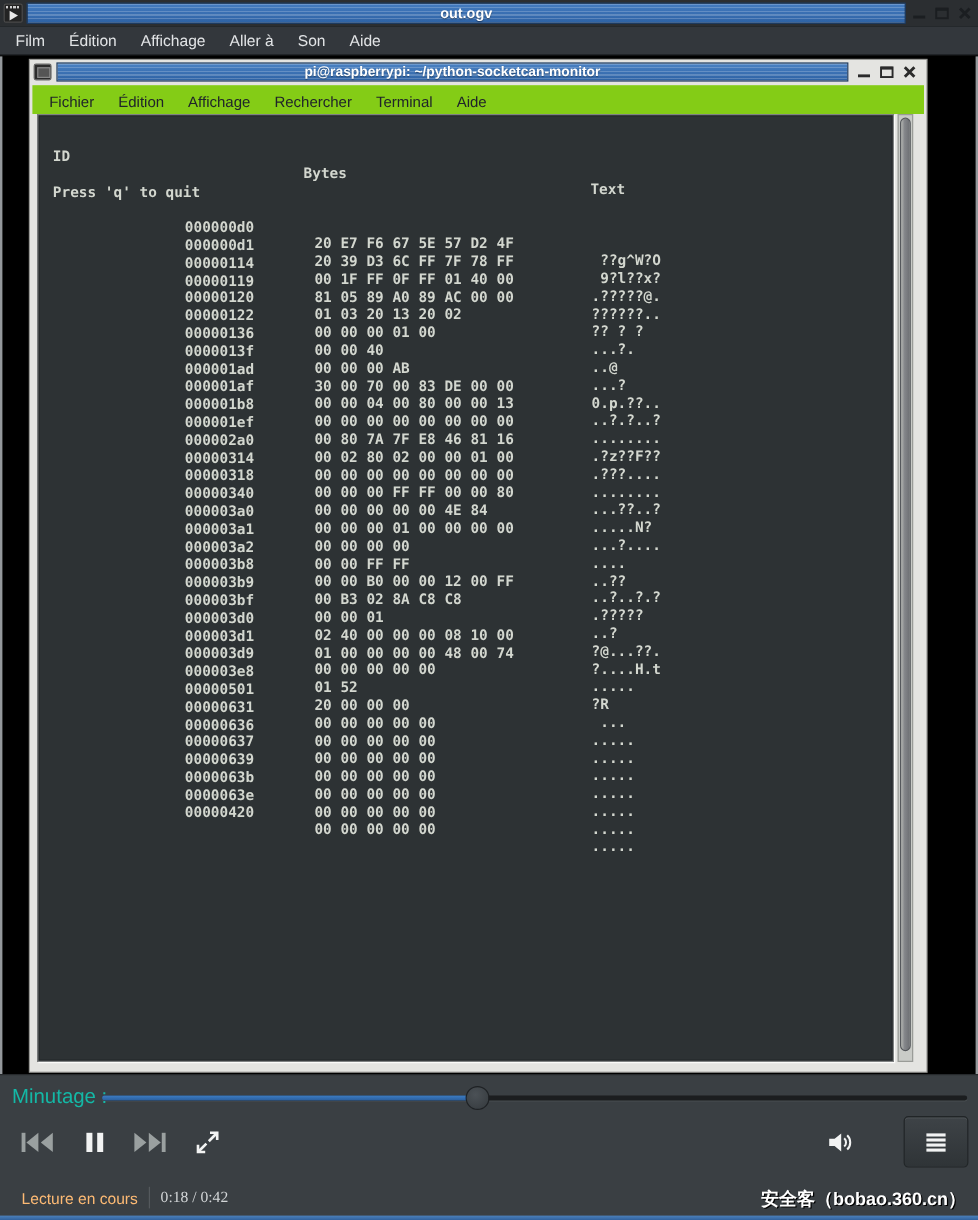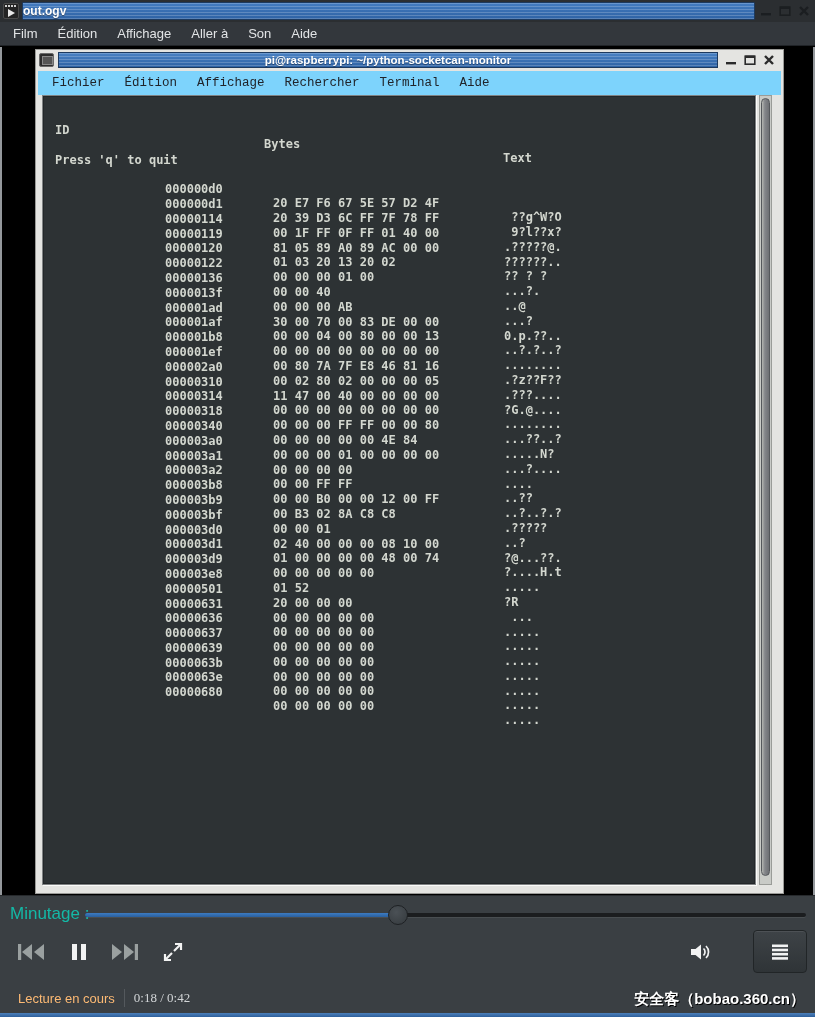--- a/index.html
+++ b/index.html
@@ -8,44 +8,44 @@
 
   
   .app { position:absolute; inset:0; background:#000; }
   .top-frame { position:absolute; left:0; top:0; right:0; height:22px; background:#2b2e31; display:flex; align-items:center; }
   .app-icon { width:16px; height:16px; margin:0 2px 0 3px; background:#232323; border:1px solid #4a4a4a; border-radius:2px; position:relative; flex:0 0 auto; }
   .app-icon:before { content:""; position:absolute; left:1px; top:1px; width:11px; height:2px;
       background:repeating-linear-gradient(90deg,#cfcfcf 0 2px, transparent 2px 3px); }
   .app-icon:after { content:""; position:absolute; left:4px; top:5px; border-left:7px solid #e8e8e8; border-top:4px solid transparent; border-bottom:4px solid transparent; }
   .titlebar-blue { flex:1; height:18px; margin:0 4px 0 1px; border:1px solid #1d3a5f; border-radius:1px;
       background-image:repeating-linear-gradient(180deg, rgba(255,255,255,.20) 0 1px, rgba(255,255,255,0) 1px 3px), linear-gradient(#447cc0,#2e62a4);
-      display:flex; align-items:center; }
+      display:flex; align-items:center; justify-content:center; }
   .titlebar-blue span { color:#fff; font-weight:bold; font-size:12px; text-shadow:0 1px 1px rgba(0,0,0,.45); }
   .winbtns { display:flex; align-items:center; gap:6px; margin-right:5px; }
   .winbtn { width:13px; height:13px; display:flex; align-items:center; justify-content:center; cursor:default; }
   .winbtn svg { display:block; }
 
   .menubar { position:absolute; left:0; top:22px; right:0; height:24px; background:#33373c; border-bottom:1px solid #202327; display:flex; align-items:center; padding-left:3px; }
   .menubar .mi { color:#e2e4e6; font-size:13px; padding:3px 10px; }
 
   
   .video { position:absolute; left:0; top:47px; right:0; height:848px; background:#000; }
   .side-edge { position:absolute; top:47px; bottom:122px; width:2px; background:#94989c; z-index:5; }
   .side-edge.l { left:0; } .side-edge.r { right:0; }
 
   
-  .term-win { position:absolute; left:36px; top:3px; width:747px; height:843px; background:#e4e4e1; box-shadow:0 0 0 1px #9a9a97; }
+  .term-win { position:absolute; left:25px; top:3px; width:747px; height:843px; background:#e4e4e1; box-shadow:0 0 0 1px #9a9a97; }
   .t-titlebar { position:absolute; left:0; top:0; right:0; height:20px; display:flex; align-items:center; padding:1px 3px; }
   .t-icon { width:15px; height:14px; background:#2c2c2c; border:1px solid #6a6a6a; border-radius:2px; position:relative; flex:0 0 auto; }
   .t-icon:before { content:""; position:absolute; left:2px; top:2px; width:9px; height:7px; background:#555; border:1px solid #888; }
   .t-blue { flex:1; height:16px; margin:0 6px 0 4px; border:1px solid #1d3a5f;
       background-image:repeating-linear-gradient(180deg, rgba(255,255,255,.20) 0 1px, rgba(255,255,255,0) 1px 3px), linear-gradient(#4a82c4,#2e62a4);
       display:flex; align-items:center; justify-content:center; }
   .t-blue span { color:#fff; font-weight:bold; font-size:11.5px; text-shadow:0 1px 1px rgba(0,0,0,.4); }
-  .t-menubar { position:absolute; left:2px; top:21px; right:2px; height:24px; background:#7dd3fc; display:flex; align-items:center; padding-left:4px;font-family:Liberation Mono, monospace; }
+  .t-menubar { position:absolute; left:2px; top:21px; right:2px; height:24px; background:#84cc16; display:flex; align-items:flex-end; padding-left:4px; }
   .t-menubar .mi { color:#20242a; font-size:12.5px; padding:3px 10px; }
 
   .t-content { position:absolute; left:6px; top:45px; width:714px; height:790px; background:#2d3234;
       border:1px solid #7f8283; box-shadow:1px 1px 0 #fbfbf9, inset 0 0 0 1px #232729; }
   .t-scroll { position:absolute; left:723px; top:45px; width:13px; height:790px; background:#c9cbc7; border:1px solid #9a9c98; }
   .t-thumb { position:absolute; left:1px; right:1px; top:2px; bottom:8px; background:linear-gradient(90deg,#b4b6b2,#84868a 40%,#6e7074); border:1px solid #55585c; border-radius:5px; }
 
   .term-lines { position:absolute; left:12px; top:13px; right:4px; font-family:"DejaVu Sans Mono", monospace; font-size:12px; font-weight:bold; color:#d3d7cf; }
   .tline { position:relative; height:14.8px; white-space:pre; }
   .tline .h0 { position:absolute; left:0;text-align:center; }
@@ -238,29 +238,24 @@
               </div>
 
               <div class="tline">
                 <span class="rid">000001ef</span>
                 <span class="rbytes">00 80 7A 7F E8 46 81 16</span>
                 <span class="rtext">.?z??F??</span>
               </div>
 
               <div class="tline">
                 <span class="rid">000002a0</span>
-                <span class="rbytes">00 02 80 02 00 00 00 05</span>
+                <span class="rbytes">00 02 80 02 00 00 01 00</span>
                 <span class="rtext">.???....</span>
               </div>
 
-              <div class="tline">
-                <span class="rid">00000310</span>
-                <span class="rbytes">11 47 00 40 00 00 00 00</span>
-                <span class="rtext">?G.@....</span>
-              </div>
 
               <div class="tline">
                 <span class="rid">00000314</span>
                 <span class="rbytes">00 00 00 00 00 00 00 00</span>
                 <span class="rtext">........</span>
               </div>
 
               <div class="tline">
                 <span class="rid">00000318</span>
                 <span class="rbytes">00 00 00 FF FF 00 00 80</span>
@@ -369,21 +364,21 @@
                 <span class="rtext">.....</span>
               </div>
 
               <div class="tline">
                 <span class="rid">0000063e</span>
                 <span class="rbytes">00 00 00 00 00</span>
                 <span class="rtext">.....</span>
               </div>
 
               <div class="tline">
-                <span class="rid">00000680</span>
+                <span class="rid">00000420</span>
                 <span class="rbytes">00 00 00 00 00</span>
                 <span class="rtext">.....</span>
               </div>
             </div>
         </div>
       </div>
       <div class="t-scroll">
         <div class="t-thumb"></div>
       </div>
     </div>

